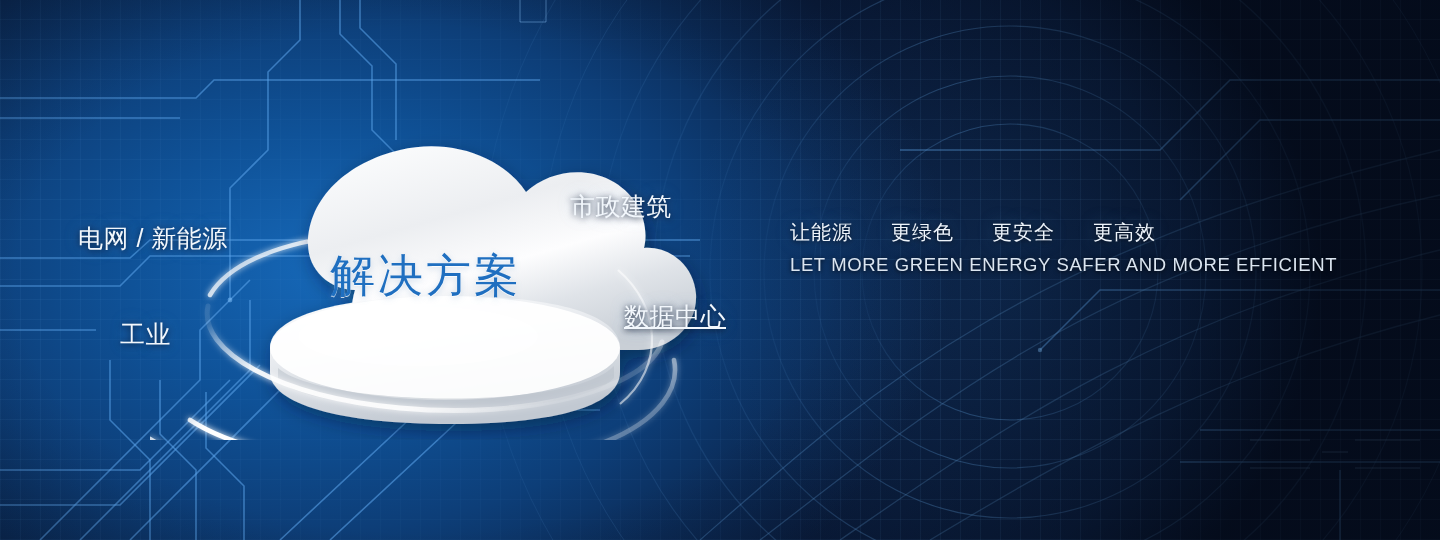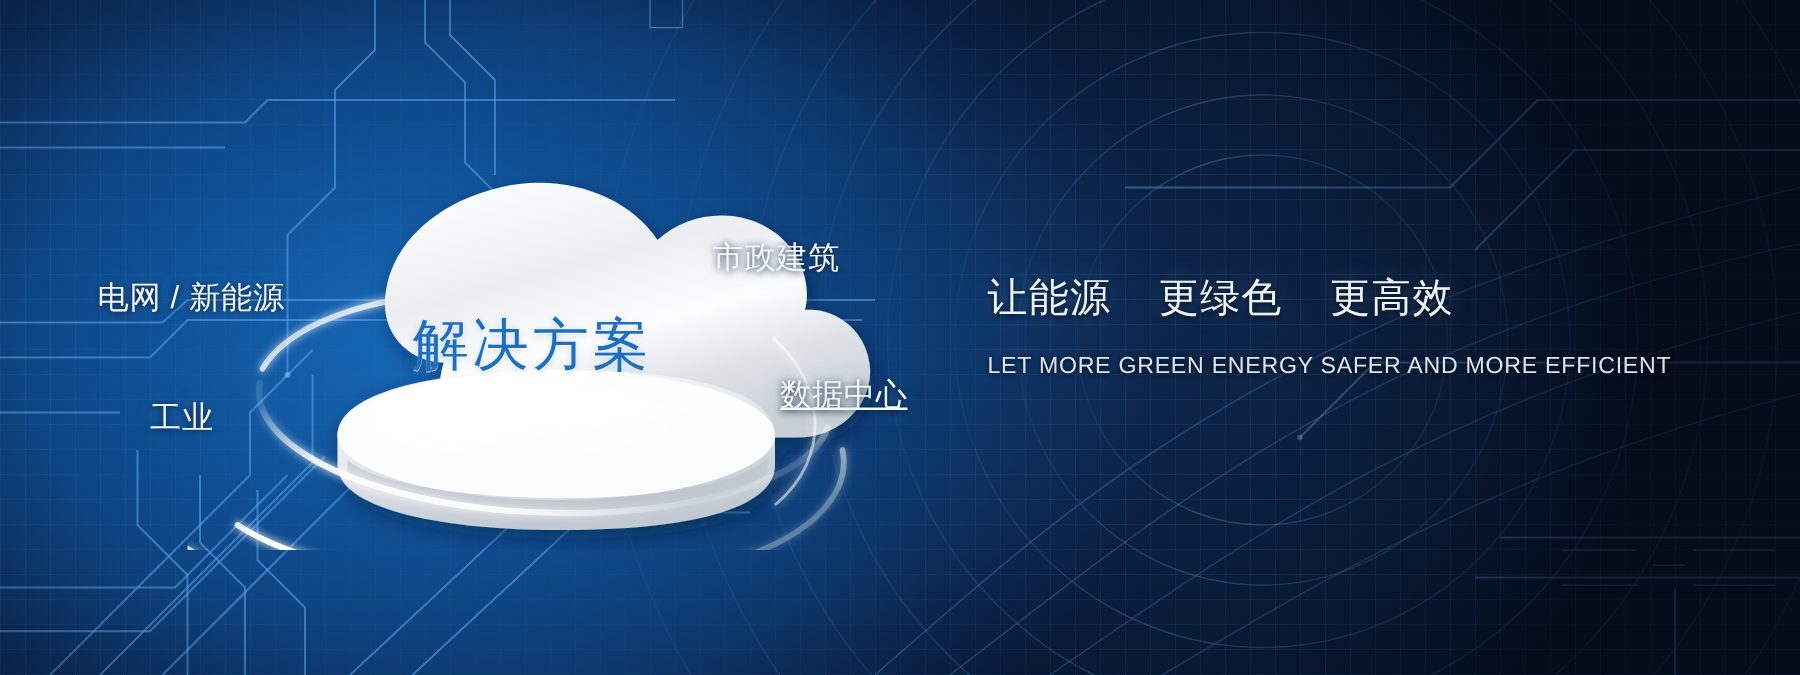--- a/index.html
+++ b/index.html
@@ -23,27 +23,27 @@
       repeating-linear-gradient(90deg, rgba(120,185,245,.16) 0 1px, rgba(0,0,0,0) 1px 20px);
     opacity:.75;
   }
   .gridmask{
     -webkit-mask-image:linear-gradient(90deg, rgba(0,0,0,.55) 0%, rgba(0,0,0,.25) 22%, rgba(0,0,0,.30) 45%, rgba(0,0,0,.9) 70%, #000 100%);
     mask-image:linear-gradient(90deg, rgba(0,0,0,.55) 0%, rgba(0,0,0,.25) 22%, rgba(0,0,0,.30) 45%, rgba(0,0,0,.9) 70%, #000 100%);
   }
   
   .headline-block{position:absolute;left:790px;top:222px;width:560px;}
   .cn-head{
-    display:flex;gap:38px;color:#eef4fb;font-size:32px;line-height:1;
+    display:flex;gap:38px;color:#eef4fb;font-size:20px;line-height:1;
     letter-spacing:1px;white-space:nowrap;
     text-shadow:0 1px 5px rgba(0,0,0,.75), 0 0 18px rgba(110,170,230,.35);
     align-items:flex-end;
   }
   .en-head{
-    margin-top:27px;color:#dbe5f0;font-size:18.5px;letter-spacing:.6px;white-space:nowrap;
+    margin-top:12px;color:#dbe5f0;font-size:18.5px;letter-spacing:.6px;white-space:nowrap;
     text-shadow:0 1px 4px rgba(0,0,0,.8);
   }
   
   .olabel{
     position:absolute;color:#f2f7fc;font-size:25px;line-height:1;white-space:nowrap;
     letter-spacing:.5px;
     text-shadow:0 1px 6px rgba(0,10,30,.85), 0 0 16px rgba(120,180,240,.35);
   }
   #lbl-grid{left:78px;top:226px;text-align:center;}
   #lbl-industry{left:120px;top:322px;}
@@ -231,18 +231,19 @@
 
   <div class="olabel" id="lbl-grid">电网 / 新能源</div>
   <div class="olabel" id="lbl-industry">工业</div>
   <div class="olabel" id="lbl-municipal">市政建筑</div>
   <div class="olabel" id="lbl-datacenter">数据中心</div>
 
   <div class="headline-block">
     <div class="cn-head">
       <span>让能源</span>
       <span>更绿色</span>
+      <span>更安全</span>
       <span>更高效</span>
     </div>
     <div class="en-head">LET MORE GREEN ENERGY SAFER AND MORE EFFICIENT</div>
   </div>
 
 </div>
 
 </body></html>

